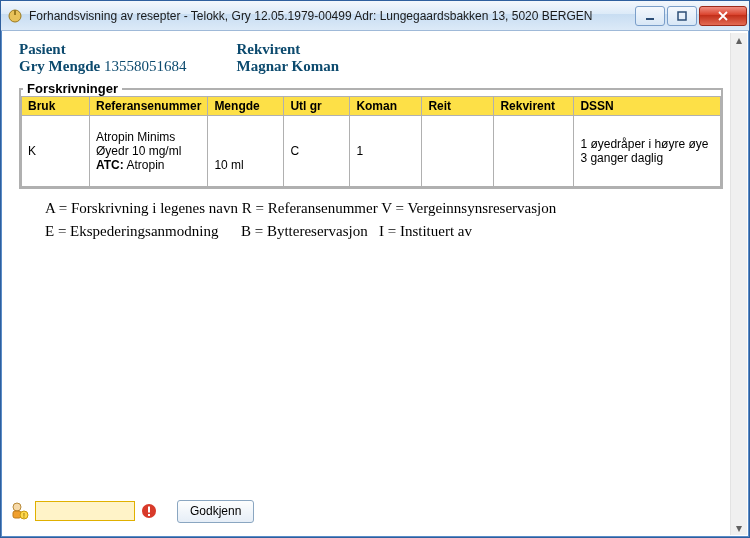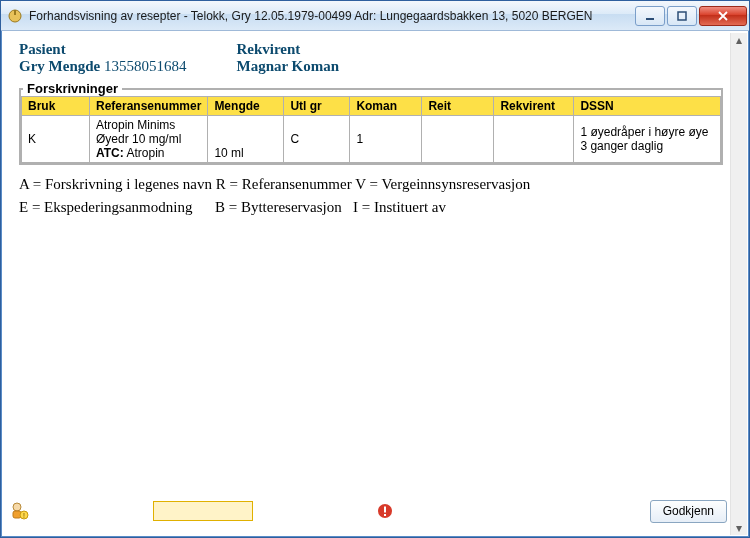--- a/index.html
+++ b/index.html
@@ -110,36 +110,37 @@
     background: #fde047;
     border: 1px solid #b0b0b0;
     text-align: left;
     padding: 2px 6px;
     font-weight: bold;
     font-size: 12px;
     margin-left: 20px;
   }
   table.rx td {
     border: 1px solid #b0b0b0;
-    padding: 2px 6px;
+    padding: 14px 6px;
     vertical-align: middle;
     font-size: 12px;
   }
   .legend-block {
     font-family: "Times New Roman", serif;
     font-size: 15px;
     color: #000;
     line-height: 1.5;
+    margin-left: 26px;
   }
   .bottom-bar {
     height: 38px;
     border-top: 0;
     display: flex;
     align-items: center;
-    justify-content: space-between;
+    justify-content: flex-start;
     padding: 0 14px 14px 0;
     gap: 6px;
   }
   .assist-icon {
     width: 20px; height: 20px;
   }
   .search-box {
     width: 100px;
     height: 20px;
     border: 1px solid #e0b000;

